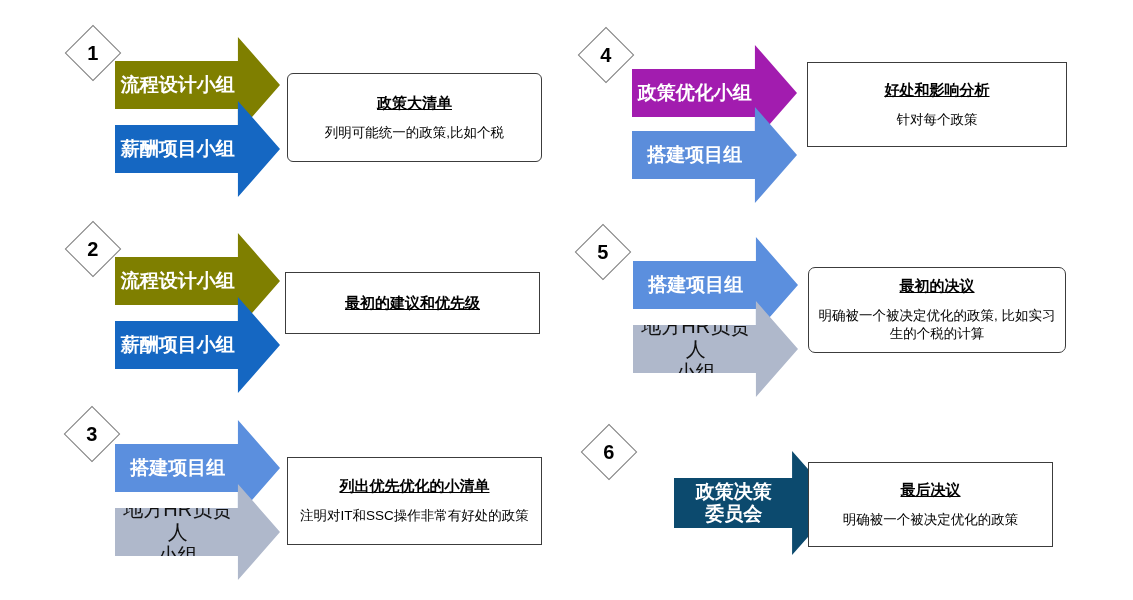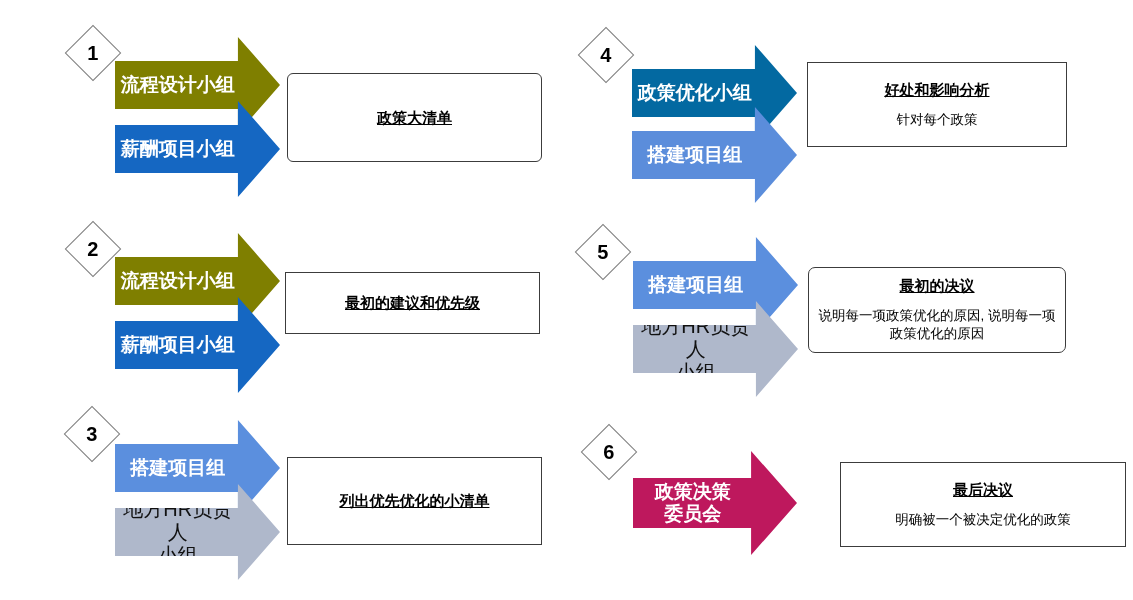--- a/index.html
+++ b/index.html
@@ -59,37 +59,38 @@
   
   .s5 .diamond{left:583px;top:232px;}
   .s5 .a1{left:633px;top:237px;}
   .s5 .a2{left:633px;top:301px;}
   .s5 .infobox{left:808px;top:267px;width:258px;height:86px;border-radius:7px;}
   
   .s6 .diamond{left:589px;top:432px;}
   .s6 .a1{left:633px;top:451px;width:164px;height:104px;
     clip-path:polygon(0 26%,72% 26%,72% 0,100% 50%,72% 100%,72% 74%,0 74%);}
   .s6 .a1 .arrow-label{top:26%;bottom:26%;width:73%;}
-  .s6 .infobox{left:840px;top:462px;width:286px;height:85px;}
+  .s6 .infobox{left:808px;top:462px;width:245px;height:85px;}
 </style>
 </head>
 <body>
 
 <div class="step s1">
   <div class="diamond">
     <span class="num">1</span>
   </div>
   <div class="arrow a1" style="background: rgb(127, 127, 0);">
     <span class="arrow-label">流程设计小组</span>
   </div>
   <div class="arrow a2" style="background: rgb(21, 103, 194);">
     <span class="arrow-label">薪酬项目小组</span>
   </div>
   <div class="infobox">
     <div class="box-title">政策大清单</div>
+    <div class="box-desc">列明可能统一的政策,比如个税</div>
   </div>
 </div>
 
 <div class="step s2">
   <div class="diamond">
     <span class="num">2</span>
   </div>
   <div class="arrow a1" style="background: rgb(127, 127, 0);">
     <span class="arrow-label">流程设计小组</span>
   </div>
@@ -107,28 +108,29 @@
   </div>
   <div class="arrow a1" style="background: rgb(91, 143, 222);">
     <span class="arrow-label">搭建项目组</span>
   </div>
   <div class="arrow a2 dark-label" style="background: rgb(175, 184, 203);">
     <span class="arrow-label">地方HR负责人
 小组</span>
   </div>
   <div class="infobox">
     <div class="box-title">列出优先优化的小清单</div>
+    <div class="box-desc">注明对IT和SSC操作非常有好处的政策</div>
   </div>
 </div>
 
 <div class="step s4">
   <div class="diamond">
     <span class="num">4</span>
   </div>
-  <div class="arrow a1" style="background: #0369a1;">
+  <div class="arrow a1" style="background: #a21caf;">
     <span class="arrow-label">政策优化小组</span>
   </div>
   <div class="arrow a2" style="background: rgb(91, 141, 219);">
     <span class="arrow-label">搭建项目组</span>
   </div>
   <div class="infobox">
     <div class="box-title">好处和影响分析</div>
     <div class="box-desc">针对每个政策</div>
   </div>
 </div>
@@ -139,29 +141,29 @@
   </div>
   <div class="arrow a1" style="background: rgb(91, 143, 222);">
     <span class="arrow-label">搭建项目组</span>
   </div>
   <div class="arrow a2 dark-label" style="background: rgb(175, 184, 203);">
     <span class="arrow-label">地方HR负责人
 小组</span>
   </div>
   <div class="infobox">
     <div class="box-title">最初的决议</div>
-    <div class="box-desc">说明每一项政策优化的原因, 说明每一项政策优化的原因</div>
+    <div class="box-desc">明确被一个被决定优化的政策, 比如实习生的个税的计算</div>
   </div>
 </div>
 
 <div class="step s6">
   <div class="diamond">
     <span class="num">6</span>
   </div>
-  <div class="arrow a1" style="background: #be185d;">
+  <div class="arrow a1" style="background: #0c4a6e; margin-left: 41px;">
     <span class="arrow-label">政策决策
 委员会</span>
   </div>
   <div class="infobox">
     <div class="box-title">最后决议</div>
     <div class="box-desc">明确被一个被决定优化的政策</div>
   </div>
 </div>
 
 </body></html>

